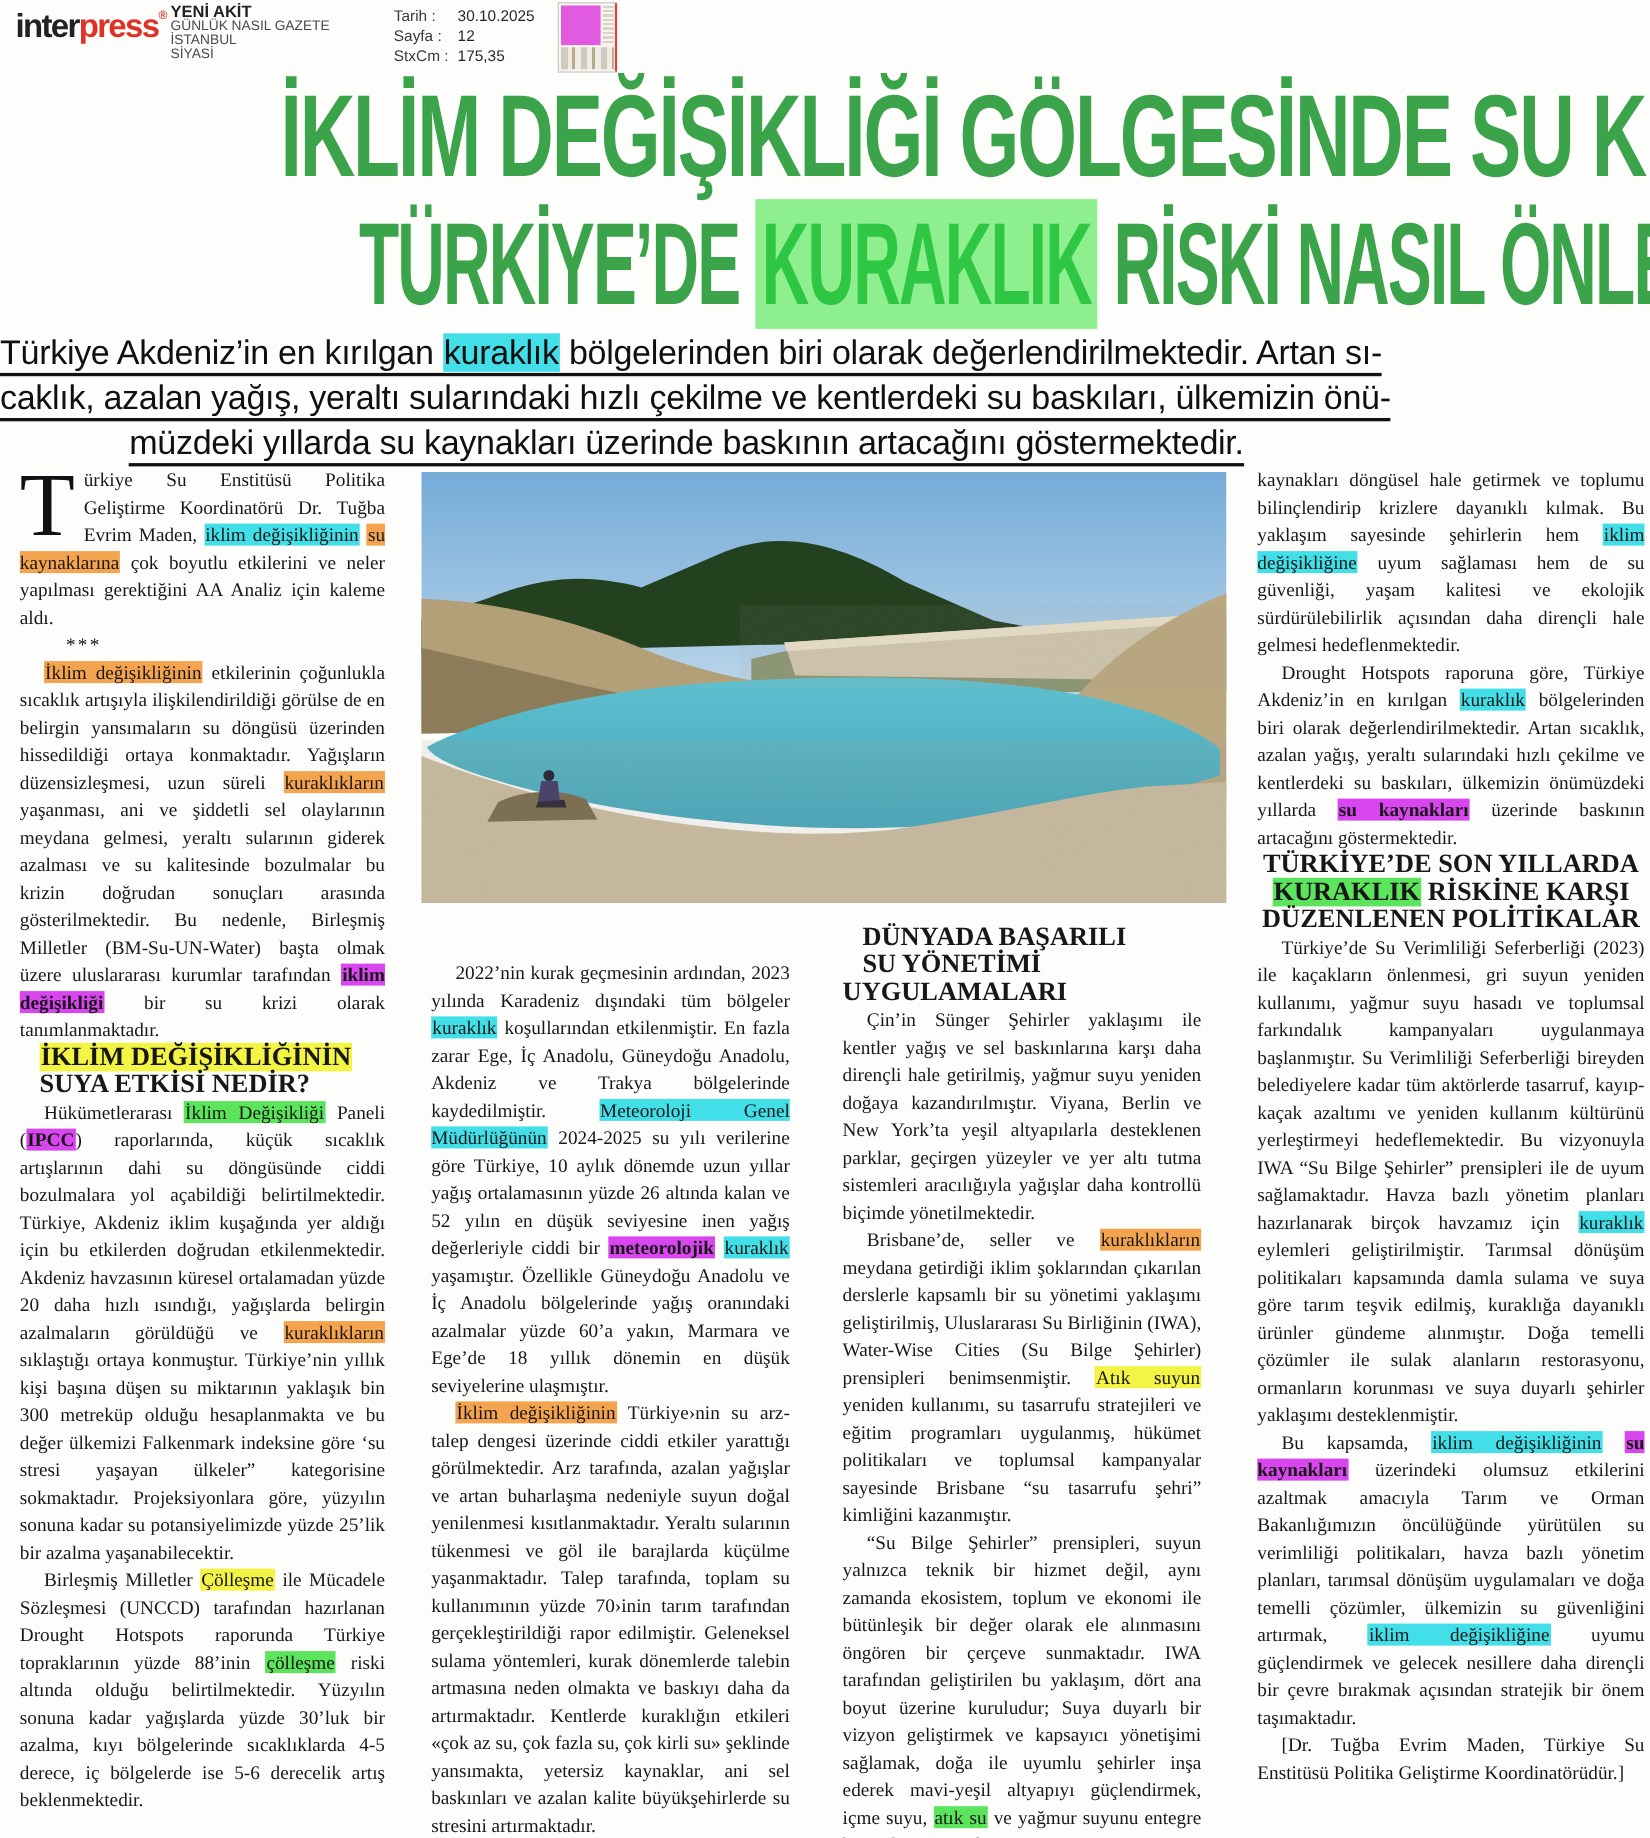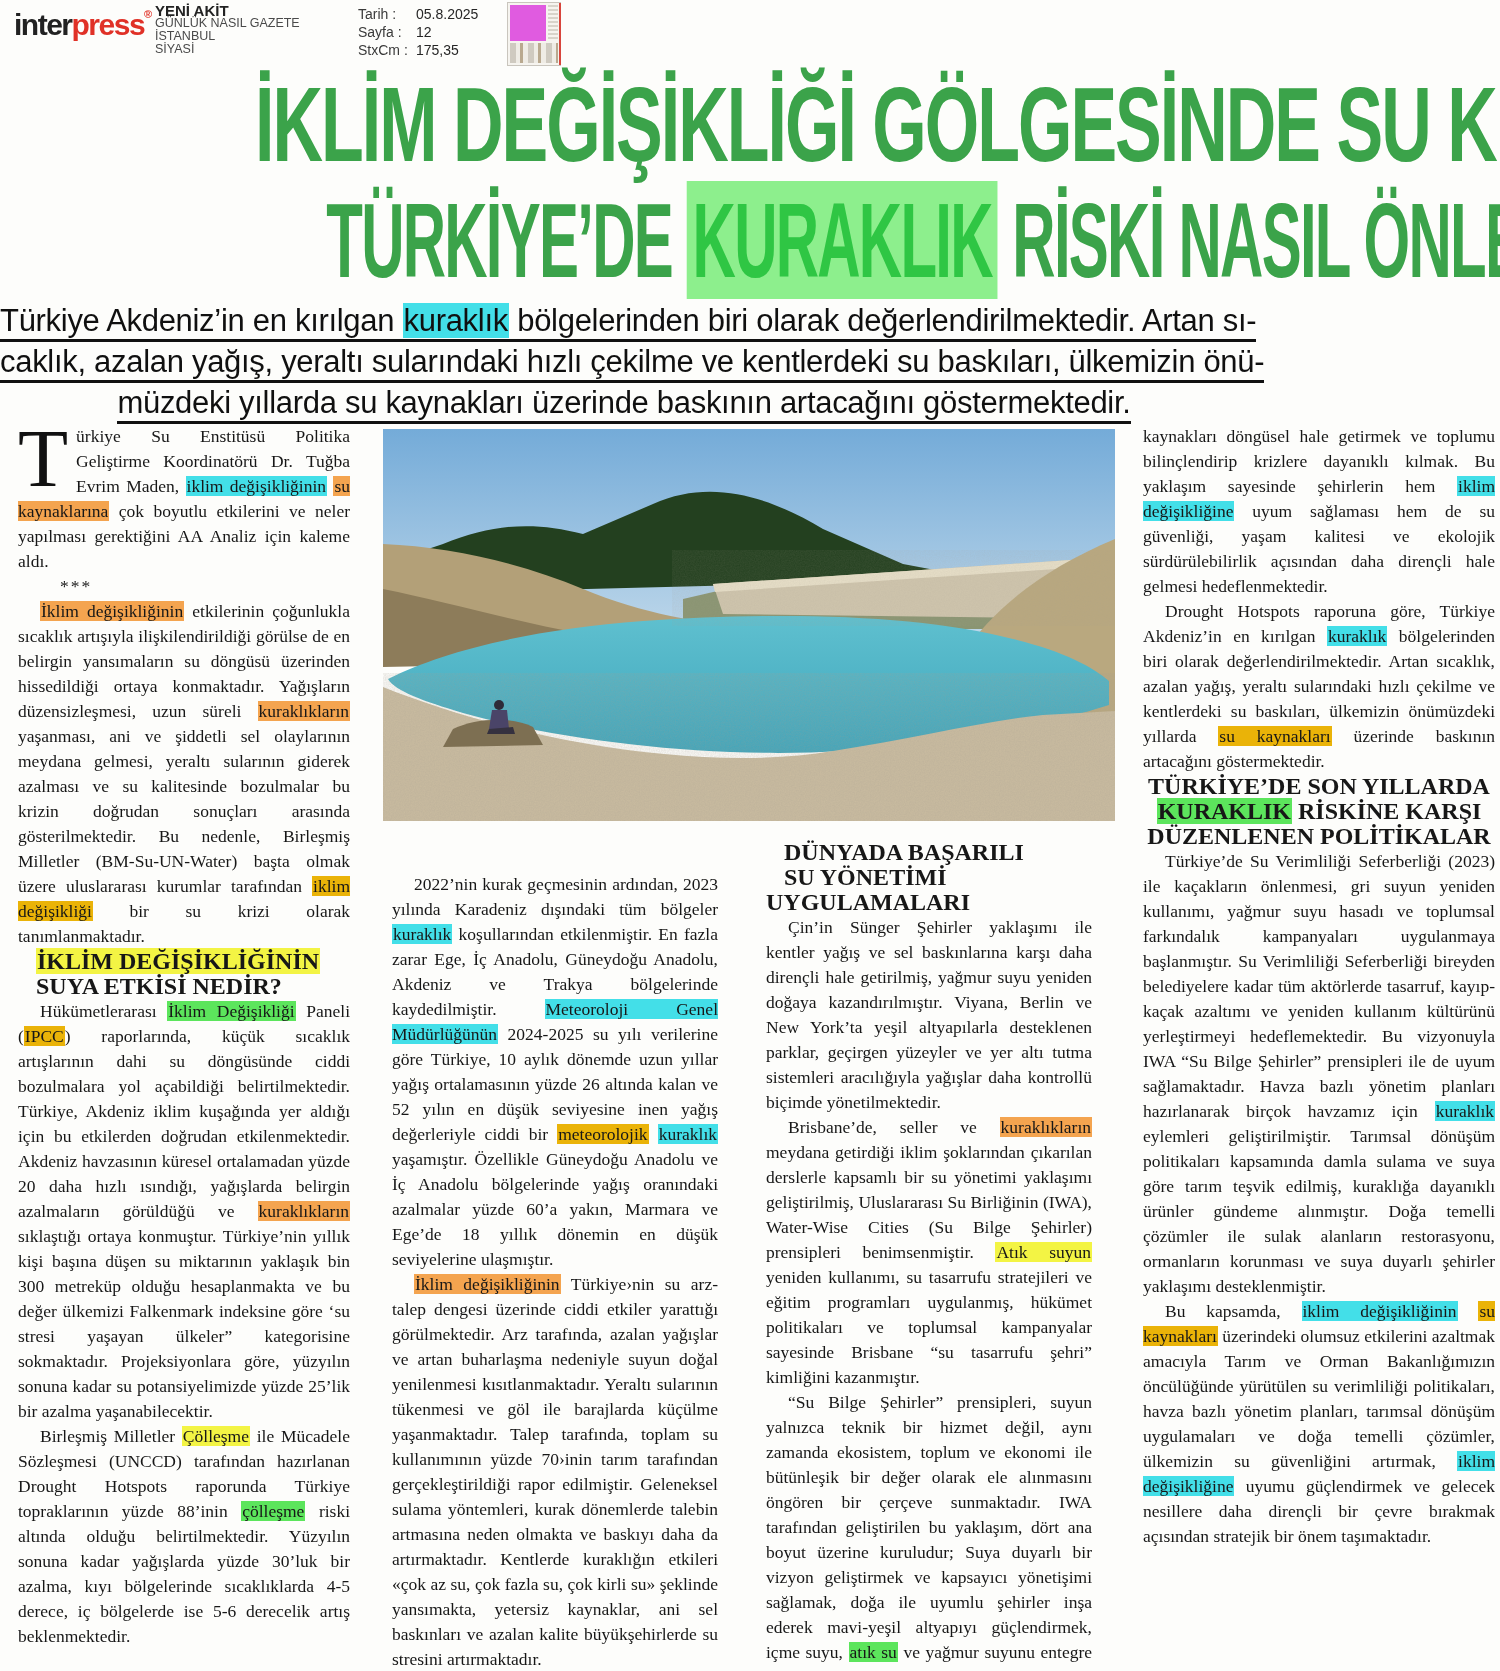--- a/index.html
+++ b/index.html
@@ -56,39 +56,39 @@
   .para.indent{text-indent:22px;}
   .para.stars{text-indent:42px;letter-spacing:2px;}
   .para.h{font-weight:bold;font-size:24px;line-height:25px;text-align:left;text-indent:18px;}
   .para.h.center{text-align:center;text-indent:0;}
   .dropcap{float:left;font-size:82px;line-height:64px;padding:3px 8px 0 0;color:#111;}
 
   
   .hl{padding:0 1px;}
   .hl-cyan{background:#43dfe8;}
   .hl-orange{background:#f4a44f;}
-  .hl-magenta{background:#eab308;}
+  .hl-magenta{background:#d946ef;font-weight:bold;}
   .hl-yellow{background:#f3f444;}
   .hl-green{background:#5ce55c;}
 </style>
 </head>
 <body>
 
 <div class="page">
 
   <div class="clip-header">
     <div class="logo"><span class="lg-inter">inter</span><span class="lg-press">press</span><span class="lg-reg">®</span></div>
     <div class="pub">
       <div class="pub-name">YENİ AKİT</div>
       <div class="pub-line">GÜNLÜK NASIL GAZETE</div>
       <div class="pub-line">İSTANBUL</div>
       <div class="pub-line">SİYASİ</div>
     </div>
     <div class="meta">
-      <div class="meta-row"><span class="meta-label">Tarih :</span><span class="meta-value">05.8.2025</span></div>
+      <div class="meta-row"><span class="meta-label">Tarih :</span><span class="meta-value">30.10.2025</span></div>
       <div class="meta-row"><span class="meta-label">Sayfa :</span><span class="meta-value">12</span></div>
       <div class="meta-row"><span class="meta-label">StxCm :</span><span class="meta-value">175,35</span></div>
     </div>
     <div class="thumb">
       <div class="thumb-hl"></div>
       <div class="thumb-colR"></div>
       <div class="thumb-body"></div>
       <div class="thumb-red"></div>
     </div>
   </div>
@@ -161,15 +161,16 @@
       <div class="para p indent"><span>“Su Bilge Şehirler” prensipleri, suyun yalnızca teknik bir hizmet değil, aynı zamanda ekosistem, toplum ve ekonomi ile bütünleşik bir değer olarak ele alınmasını öngören bir çerçeve sunmaktadır. IWA tarafından geliştirilen bu yaklaşım, dört ana boyut üzerine kuruludur; Suya duyarlı bir vizyon geliştirmek ve kapsayıcı yönetişimi sağlamak, doğa ile uyumlu şehirler inşa ederek mavi-yeşil altyapıyı güçlendirmek, içme suyu, </span><span class="hl hl-green">atık su</span><span> ve yağmur suyunu entegre biçimde yöneterek</span></div>
     </div>
   <div class="col" id="col4">
       <div class="para p"><span>kaynakları döngüsel hale getirmek ve toplumu bilinçlendirip krizlere dayanıklı kılmak. Bu yaklaşım sayesinde şehirlerin hem </span><span class="hl hl-cyan">iklim değişikliğine</span><span> uyum sağlaması hem de su güvenliği, yaşam kalitesi ve ekolojik sürdürülebilirlik açısından daha dirençli hale gelmesi hedeflenmektedir.</span></div>
       <div class="para p indent"><span>Drought Hotspots raporuna göre, Türkiye Akdeniz’in en kırılgan </span><span class="hl hl-cyan">kuraklık</span><span> bölgelerinden biri olarak değerlendirilmektedir. Artan sıcaklık, azalan yağış, yeraltı sularındaki hızlı çekilme ve kentlerdeki su baskıları, ülkemizin önümüzdeki yıllarda </span><span class="hl hl-magenta">su kaynakları</span><span> üzerinde baskının artacağını göstermektedir.</span></div>
       <div class="para h center"><span>TÜRKİYE’DE SON YILLARDA</span></div>
       <div class="para h center"><span class="hl hl-green">KURAKLIK</span><span> RİSKİNE KARŞI</span></div>
       <div class="para h center"><span>DÜZENLENEN POLİTİKALAR</span></div>
       <div class="para p indent"><span>Türkiye’de Su Verimliliği Seferberliği (2023) ile kaçakların önlenmesi, gri suyun yeniden kullanımı, yağmur suyu hasadı ve toplumsal farkındalık kampanyaları uygulanmaya başlanmıştır. Su Verimliliği Seferberliği bireyden belediyelere kadar tüm aktörlerde tasarruf, kayıp-kaçak azaltımı ve yeniden kullanım kültürünü yerleştirmeyi hedeflemektedir. Bu vizyonuyla IWA “Su Bilge Şehirler” prensipleri ile de uyum sağlamaktadır. Havza bazlı yönetim planları hazırlanarak birçok havzamız için </span><span class="hl hl-cyan">kuraklık</span><span> eylemleri geliştirilmiştir. Tarımsal dönüşüm politikaları kapsamında damla sulama ve suya göre tarım teşvik edilmiş, kuraklığa dayanıklı ürünler gündeme alınmıştır. Doğa temelli çözümler ile sulak alanların restorasyonu, ormanların korunması ve suya duyarlı şehirler yaklaşımı desteklenmiştir.</span></div>
       <div class="para p indent"><span>Bu kapsamda, </span><span class="hl hl-cyan">iklim değişikliğinin</span><span> </span><span class="hl hl-magenta">su kaynakları</span><span> üzerindeki olumsuz etkilerini azaltmak amacıyla Tarım ve Orman Bakanlığımızın öncülüğünde yürütülen su verimliliği politikaları, havza bazlı yönetim planları, tarımsal dönüşüm uygulamaları ve doğa temelli çözümler, ülkemizin su güvenliğini artırmak, </span><span class="hl hl-cyan">iklim değişikliğine</span><span> uyumu güçlendirmek ve gelecek nesillere daha dirençli bir çevre bırakmak açısından stratejik bir önem taşımaktadır.</span></div>
+      <div class="para p indent"><span>[Dr. Tuğba Evrim Maden, Türkiye Su Enstitüsü Politika Geliştirme Koordinatörüdür.]</span></div>
     </div>
 
 </div>
 
 </body></html>

